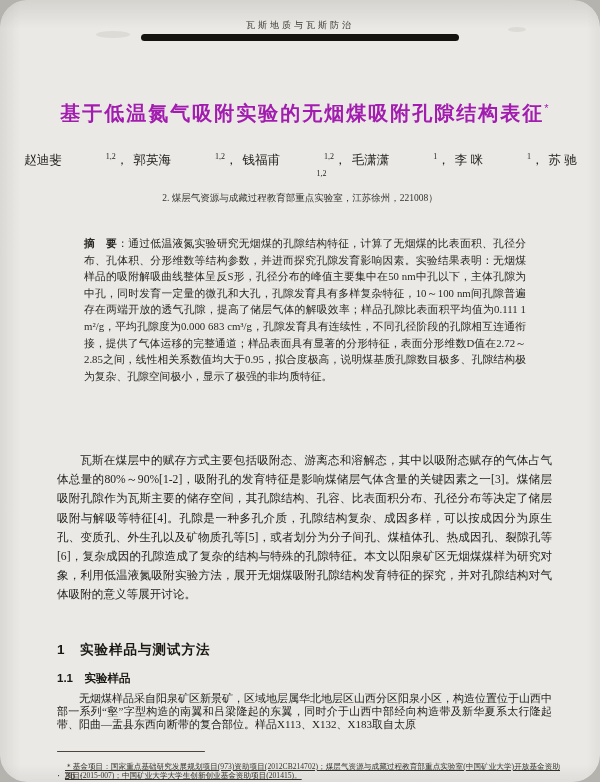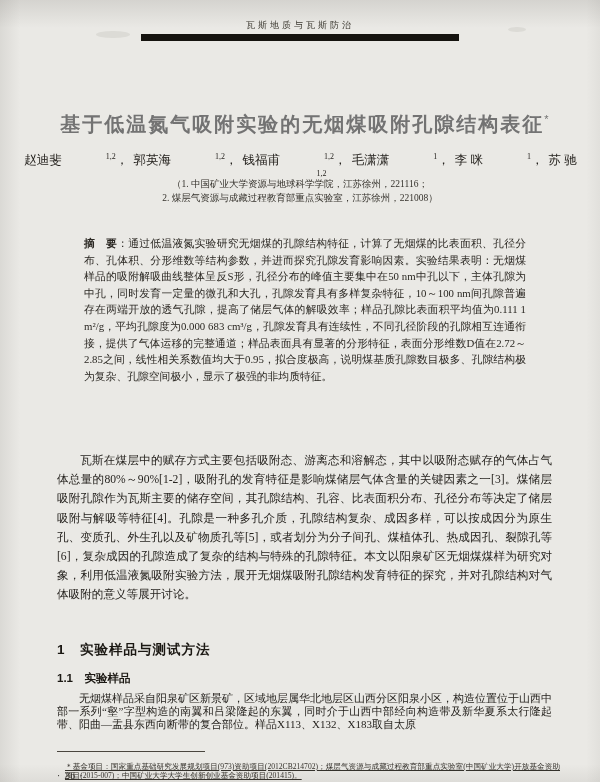--- a/index.html
+++ b/index.html
@@ -1,15 +1,15 @@
 <!DOCTYPE html>
 <html><head>
 <meta charset="utf-8">
 <style>
-  * { box-sizing: border-box; }
+  * { box-sizing: border-box; border-radius: 27px; }
   html, body { margin: 0; padding: 0; background: #b5b3ae; }
   .page {
     position: relative; width: 600px; height: 782px; margin: 0 auto;
     background: #eae9e5; color: #26231f; overflow: hidden;
     font-family: "Liberation Serif", "DejaVu Serif", serif;
   }
   .shade {
     position: absolute; left: 0; top: 0; right: 0; bottom: 0; pointer-events: none;
     background:
       linear-gradient(to bottom, rgba(60,55,50,0.12), rgba(0,0,0,0) 28px),
@@ -22,22 +22,22 @@
   .s2 { top: 27px; left: 508px; width: 18px; height: 5px; }
 
   .journal-header {
     position: absolute; top: 19px; left: 0; right: 0; text-align: center;
     font-size: 9px; letter-spacing: 3px; color: #3a372f;
     font-family: "Liberation Sans", "DejaVu Sans", sans-serif;
   }
   .header-bar { position: absolute; top: 34px; left: 141px; width: 318px; height: 7px; background: #15130f; }
 
   .title {
-    position: absolute; top: 100px; left: 39px; right: 28px; margin: 11px;
-    text-align: center; font-size: 20px; font-weight: bold; letter-spacing: 2px; color: #737373;
+    position: absolute; top: 100px; left: 39px; right: 28px; margin: 0;
+    text-align: center; font-size: 20px; font-weight: bold; letter-spacing: 2px; color: #a21caf;
     font-family: "Liberation Sans", "DejaVu Sans", sans-serif;
   }
   .title sup { font-size: 11px; font-weight: normal; }
 
   .authors { position: absolute; top: 152px; left: 0; right: 0; text-align: center; font-size: 12.5px; color: #26231f; }
   .authors sup { font-size: 8px; padding-left: 44px; }
   .author { margin: 0 1px; }
 
   .affil { position: absolute; left: 0; right: 0; text-align: center; font-size: 9.5px; color: #34312b; }
   .affil1 { top: 178px; }
@@ -97,21 +97,20 @@
 
   <div class="authors">
     <span class="author"><span>赵迪斐</span><sup>1,2</sup><span>，</span></span>
     <span class="author"><span>郭英海</span><sup>1,2</sup><span>，</span></span>
     <span class="author"><span>钱福甫</span><sup>1,2</sup><span>，</span></span>
     <span class="author"><span>毛潇潇</span><sup>1</sup><span>，</span></span>
     <span class="author"><span>李 咪</span><sup>1</sup><span>，</span></span>
     <span class="author"><span>苏 驰</span><sup>1,2</sup><span></span></span>
   </div>
 
-  <div class="affil affil1">（1. 中国矿业大学资源与地球科学学院，江苏徐州，221116；</div>
   <div class="affil affil2">2. 煤层气资源与成藏过程教育部重点实验室，江苏徐州，221008）</div>
 
   <div class="abstract-block">
     <p><span class="label">摘　要</span><span>：通过低温液氮实验研究无烟煤的孔隙结构特征，计算了无烟煤的比表面积、孔径分布、孔体积、分形维数等结构参数，并进而探究孔隙发育影响因素。实验结果表明：无烟煤样品的吸附解吸曲线整体呈反S形，孔径分布的峰值主要集中在50 nm中孔以下，主体孔隙为中孔，同时发育一定量的微孔和大孔，孔隙发育具有多样复杂特征，10～100 nm间孔隙普遍存在两端开放的透气孔隙，提高了储层气体的解吸效率；样品孔隙比表面积平均值为0.111 1 m²/g，平均孔隙度为0.000 683 cm³/g，孔隙发育具有连续性，不同孔径阶段的孔隙相互连通衔接，提供了气体运移的完整通道；样品表面具有显著的分形特征，表面分形维数D值在2.72～2.85之间，线性相关系数值均大于0.95，拟合度极高，说明煤基质孔隙数目极多、孔隙结构极为复杂、孔隙空间极小，显示了极强的非均质特征。</span></p>
   </div>
 
   <p class="intro">瓦斯在煤层中的赋存方式主要包括吸附态、游离态和溶解态，其中以吸附态赋存的气体占气体总量的80%～90%[1-2]，吸附孔的发育特征是影响煤储层气体含量的关键因素之一[3]。煤储层吸附孔隙作为瓦斯主要的储存空间，其孔隙结构、孔容、比表面积分布、孔径分布等决定了储层吸附与解吸等特征[4]。孔隙是一种多孔介质，孔隙结构复杂、成因多样，可以按成因分为原生孔、变质孔、外生孔以及矿物质孔等[5]，或者划分为分子间孔、煤植体孔、热成因孔、裂隙孔等[6]，复杂成因的孔隙造成了复杂的结构与特殊的孔隙特征。本文以阳泉矿区无烟煤煤样为研究对象，利用低温液氮吸附实验方法，展开无烟煤吸附孔隙结构发育特征的探究，并对孔隙结构对气体吸附的意义等展开讨论。</p>
 
   <div class="h1">1　实验样品与测试方法</div>
   <div class="h2">1.1　实验样品</div>

